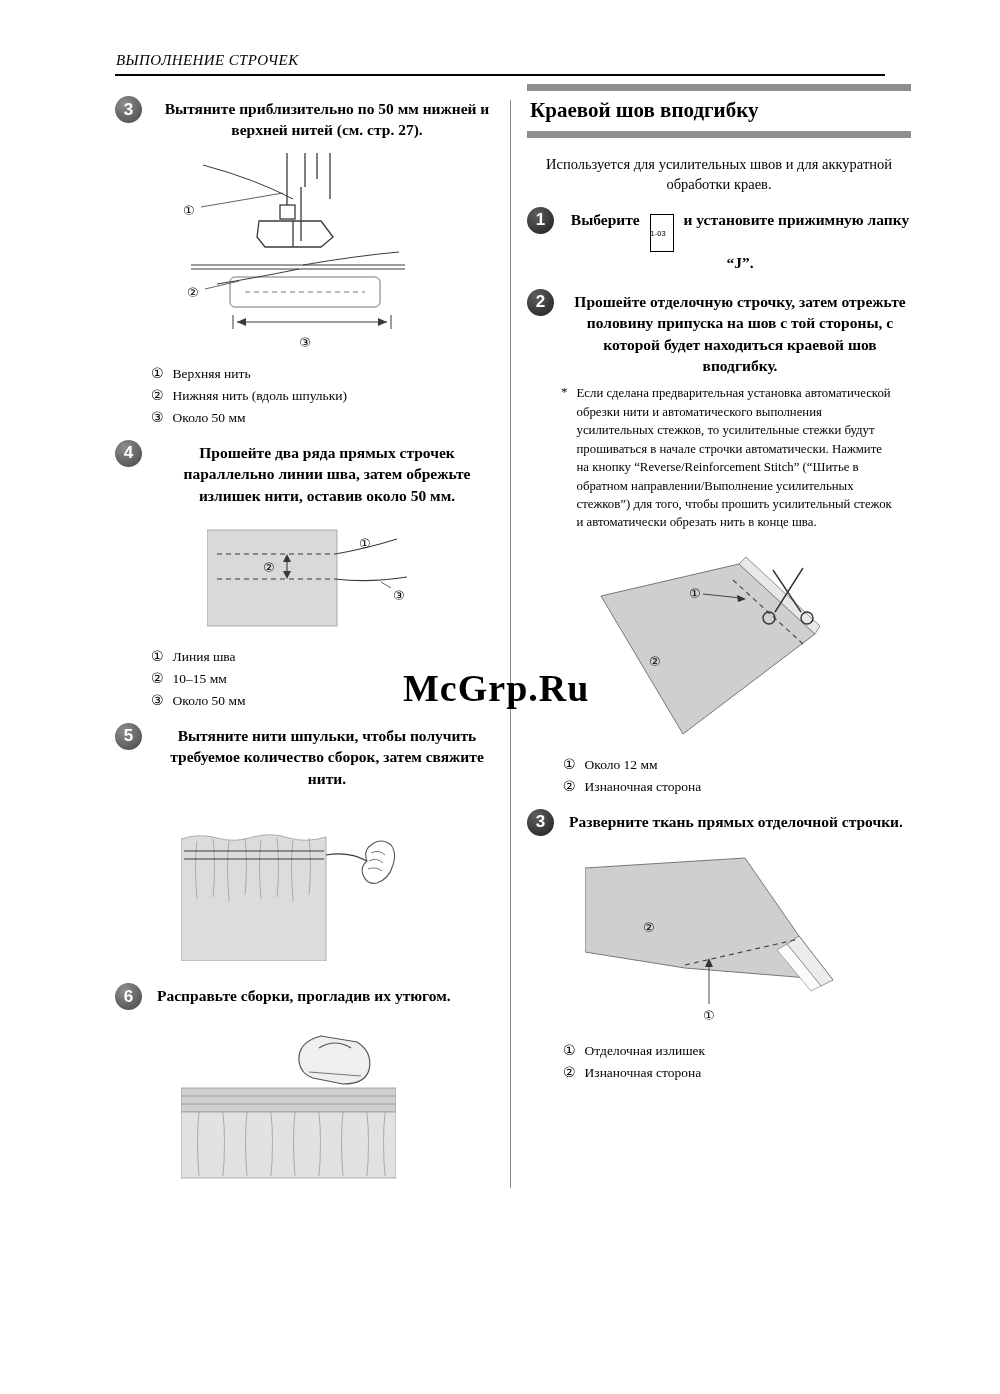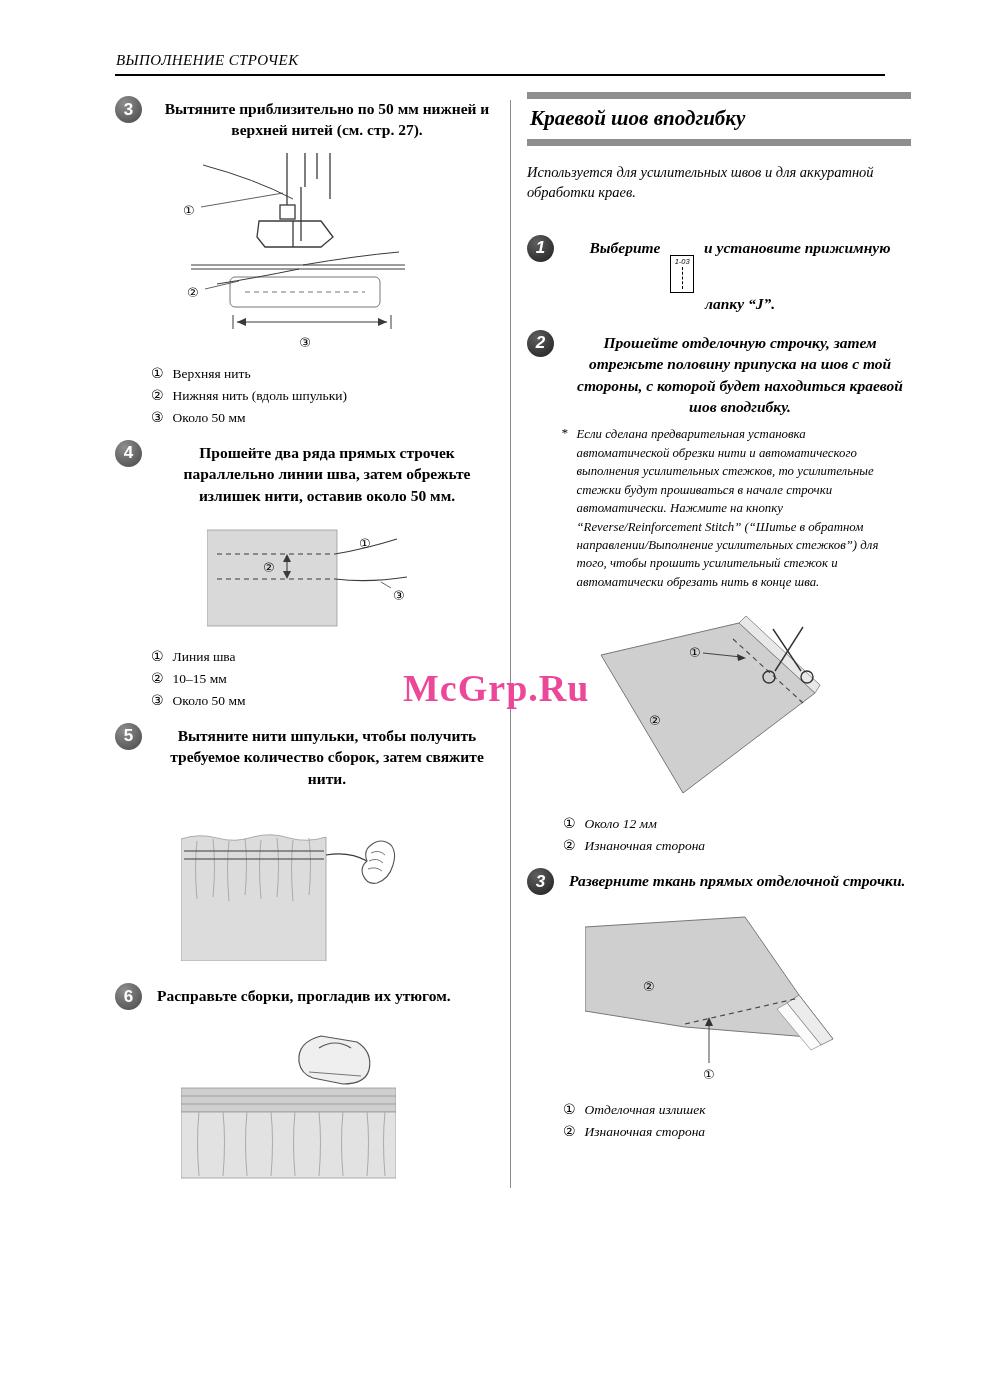--- a/index.html
+++ b/index.html
@@ -8,21 +8,21 @@
     font-family:"Liberation Serif", serif; color:#000; overflow:hidden;
   }
   .running-header {
     position:absolute; left:116px; top:52px;
     font-style:italic; font-size:15px; letter-spacing:0.4px;
   }
   .header-rule { position:absolute; left:115px; top:74px; width:770px; height:2px; background:#000; }
   .col-divider { position:absolute; left:510px; top:100px; width:1px; height:1210px; background:#8a8a8a; }
 
   .col-left  { position:absolute; left:115px; top:96px;  width:382px; }
-  .col-right { position:absolute; left:527px; top:92px;  width:384px;font-style:italic; }
+  .col-right { position:absolute; left:527px; top:84px;  width:384px; }
 
   .step { display:flex; gap:15px; align-items:flex-start; }
   .step-num {
     flex:0 0 auto; width:27px; height:27px; border-radius:50%;
     background:radial-gradient(circle at 35% 28%, #8d8d8d, #474747);
     color:#fff; font-family:"Liberation Sans", sans-serif; font-weight:bold;
     font-size:17px; display:flex; align-items:center; justify-content:center;
   }
   .col-right .step-num { background:radial-gradient(circle at 35% 28%, #5f5f5f, #1e1e1e); }
   .step-text { font-weight:bold; font-size:15.5px; line-height:1.38; padding-top:2px;text-align:center; }
@@ -45,40 +45,40 @@
   .s5 { margin:4px 0 20px; }
   .s6 { margin-bottom:16px; }
   .r1 { margin-bottom:16px; }
   .r2 { margin-bottom:8px; }
   .r3 { margin-bottom:18px; }
 
   .section-header { margin-bottom:16px; }
   .section-bar { height:7px; background:#8e8e8e; }
   .section-title { font-size:21px; font-weight:bold; padding:7px 3px 8px; }
 
-  .intro { font-size:14.5px; line-height:1.4; margin-bottom:32px; }
+  .intro { font-size:14.5px; line-height:1.4; margin-bottom:12px;text-align:center; }
 
   .note { display:flex; gap:9px; margin:0 0 22px 34px; width:336px; }
   .note-marker { font-size:13px; flex:0 0 auto; }
   .note-text { font-size:12.8px; line-height:1.44; }
 
   .stitch-icon {
-    display:inline-flex; flex-direction:column; align-items:center;
+    display:inline-flex; flex-direction:row; align-items:center;
     width:22px; height:36px; border:1px solid #000; vertical-align:-11px;
     margin:0 6px; background:#fff;
   }
   .stitch-label { font-family:"Liberation Sans", sans-serif; font-size:7.5px; font-weight:normal; line-height:1.2; margin-top:1px; }
   .stitch-glyph { width:0; flex:1; border-left:1px dashed #000; margin:1px 0 3px; }
 
   .svg-marker text { font-size:13px; font-family:"DejaVu Sans", sans-serif; fill:#000; }
 
   .watermark {
     position:absolute; left:403px; top:666px; z-index:5;
     font-family:"Liberation Serif", serif; font-weight:bold;
-    font-size:38px; color:#ec4899; letter-spacing:1px;
+    font-size:38px; color:#000000; letter-spacing:1px;
   }
   .page-number { position:absolute; left:57px; top:1308px; font-size:22px;text-align:right; }
   .footer-rule { position:absolute; left:115px; top:1330px; width:770px; height:2.5px; background:#000; }
 </style>
 </head>
 <body>
 
 <div class="page">
 
   <div class="running-header">ВЫПОЛНЕНИЕ СТРОЧЕК</div>

